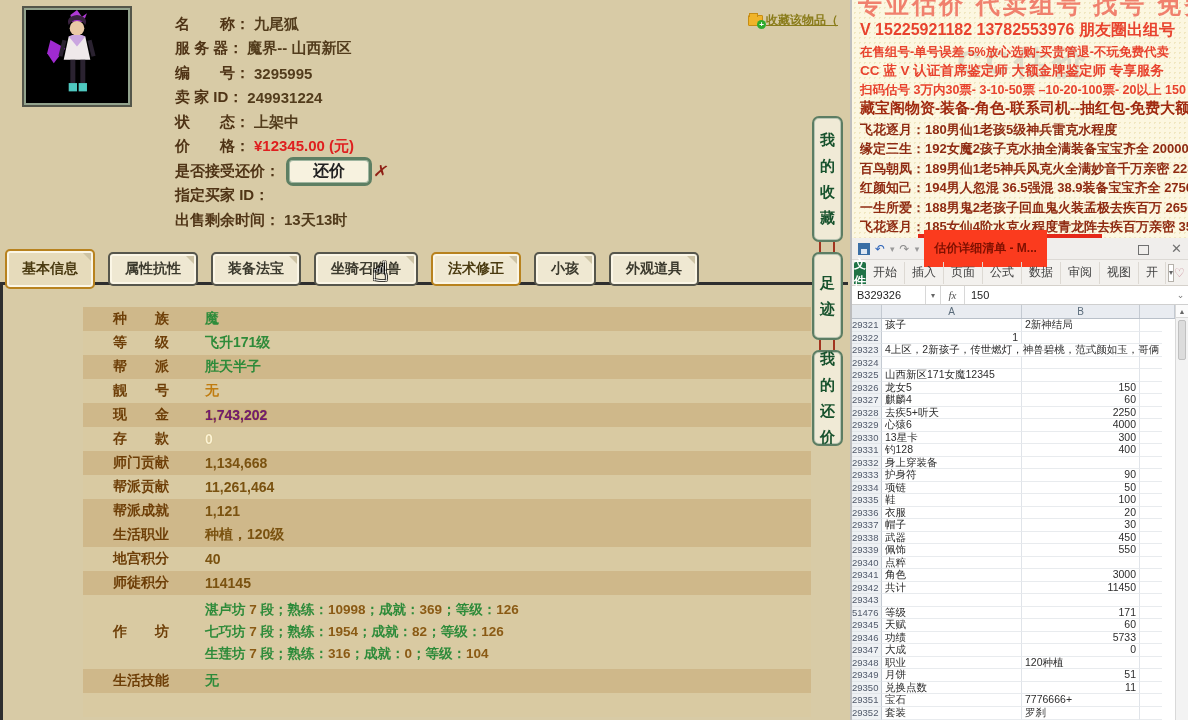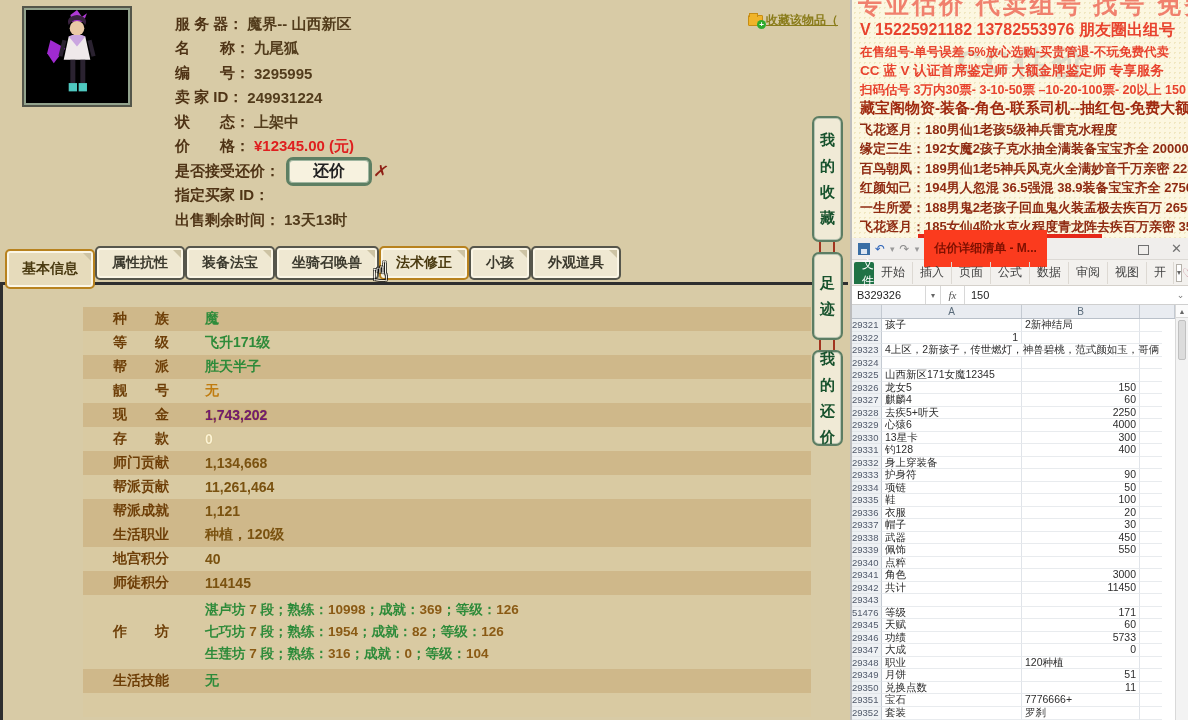--- a/index.html
+++ b/index.html
@@ -24,21 +24,21 @@
   .irow .lbl { color:#4f3416; white-space:pre; }
   .irow .val { color:#523c1c; margin-left:4px; white-space:pre; }
   .irow .val.red { color:#df1f1f; }
   .offer-wrap { display:flex; align-items:center; height:32px; margin-left:6px; }
   #offer-btn { width:86px; height:29px; border:3px solid #5d7f63; border-radius:7px; background:#f7f2df;
     box-shadow:inset 0 0 0 1px #9fb59f; font-size:16px; font-weight:bold; color:#222;
     font-family:"Liberation Sans","DejaVu Sans",sans-serif; cursor:pointer; }
   .offer-mark { color:#8e1f14; font-size:17px; font-weight:bold; margin-left:2px; transform:rotate(12deg); }
 
   
-  #tabs { position:absolute; left:5px; top:246px; display:flex; gap:0; z-index:6; }
+  #tabs { position:absolute; left:5px; top:246px; display:flex; gap:13px; align-items:flex-end; z-index:6; }
   .tab { position:relative; height:34px; padding:0 15px; display:flex; align-items:center;
     background:#efe8d2; border:2px solid #56564c; border-radius:5px;
     box-shadow:inset 0 0 0 2px #fbf6e6; font-size:14px; font-weight:bold; color:#3c3a2e; cursor:pointer; }
   .tab .fold { position:absolute; top:2px; right:2px; width:0; height:0;
     border-top:8px solid #cdc3a4; border-left:8px solid transparent; }
   .tab.active { border-color:#b8821e; color:#4a3a10; height:40px; transform:translateY(3px);
     background:#e6dbbb; z-index:7; }
   .tab.hot { border-color:#b8821e; color:#4a3a10; }
 
   
@@ -88,22 +88,22 @@
   .qat-save::before { content:""; position:absolute; left:3px; top:6px; width:6px; height:5px; background:#dce6f2; }
   .qat { color:#2a62b8; font-size:12px; line-height:12px; cursor:pointer; }
   .qat.gray { color:#8a8a8a; }
   .qat-sep { color:#9a9a9a; font-size:9px; }
   #xl-doc-title { background:#fb3b1e; color:#7e1000; font-weight:bold; font-size:12px; padding:10px 10px; white-space:nowrap; cursor:default; }
   #xl-title .wbtns { margin-left:auto; display:flex; gap:22px; color:#707070; font-size:13px; }
   .wbtn { cursor:pointer; line-height:14px; }
   .wbtn.box { width:11px; height:10px; border:1px solid #707070; margin-top:3px; }
 
   #xl-ribbon { height:26px; background:#f3f1ee; border-bottom:1px solid #d5d1cb; display:flex; align-items:center; }
-  #file-tab { width:40px; height:22px; margin-left:2px; background:#1f7246; color:#fff; font-size:12px; font-weight:normal;
-    display:flex; align-items:center; justify-content:center; border-radius:2px 2px 0 0; cursor:pointer;padding-left:8px; }
+  #file-tab { width:40px; height:22px; margin-left:2px; background:#1f7246; color:#fff; font-size:12px; font-weight:bold;
+    display:flex; align-items:center; justify-content:center; border-radius:2px 2px 0 0; cursor:pointer; }
   .rtab { padding:0 7px; height:22px; display:flex; align-items:center; font-size:12px; color:#3f3f3f;
     border-right:1px solid #ddd9d3; cursor:pointer; white-space:nowrap; }
   .rtab-drop { width:16px; height:18px; border:1px solid #b5b1aa; background:#fff; margin-left:2px;
     font-size:8px; color:#666; display:flex; align-items:center; justify-content:center; cursor:pointer; }
   #xl-ribbon .ricons { margin-left:auto; display:flex; align-items:center; gap:6px; padding-right:4px; }
   .heart { color:#c9909c; font-size:12px; }
 
   #xl-formula { height:19px; display:flex; align-items:stretch; background:#fff; border-bottom:1px solid #cfcfcf; }
   #name-box { width:74px; display:flex; align-items:center; padding-left:5px; font-size:11px; color:#222; border-right:1px solid #d8d8d8; }
   .nb-drop { width:15px; display:flex; align-items:center; justify-content:center; font-size:8px; color:#666;
@@ -161,26 +161,26 @@
 
     <div id="fav-link">
       <span class="folder">
           <span class="plus">+</span>
         </span>
       <span class="txt">收藏该物品（</span>
     </div>
 
     <div id="info-rows">
         <div class="irow">
+          <span class="lbl">名　　称：</span>
+          <span class="val">九尾狐</span>
+        </div>
+        <div class="irow">
           <span class="lbl">服 务 器：</span>
           <span class="val">魔界-- 山西新区</span>
-        </div>
-        <div class="irow">
-          <span class="lbl">名　　称：</span>
-          <span class="val">九尾狐</span>
         </div>
         <div class="irow">
           <span class="lbl">编　　号：</span>
           <span class="val">3295995</span>
         </div>
         <div class="irow">
           <span class="lbl">卖 家 ID：</span>
           <span class="val">249931224</span>
         </div>
         <div class="irow">

